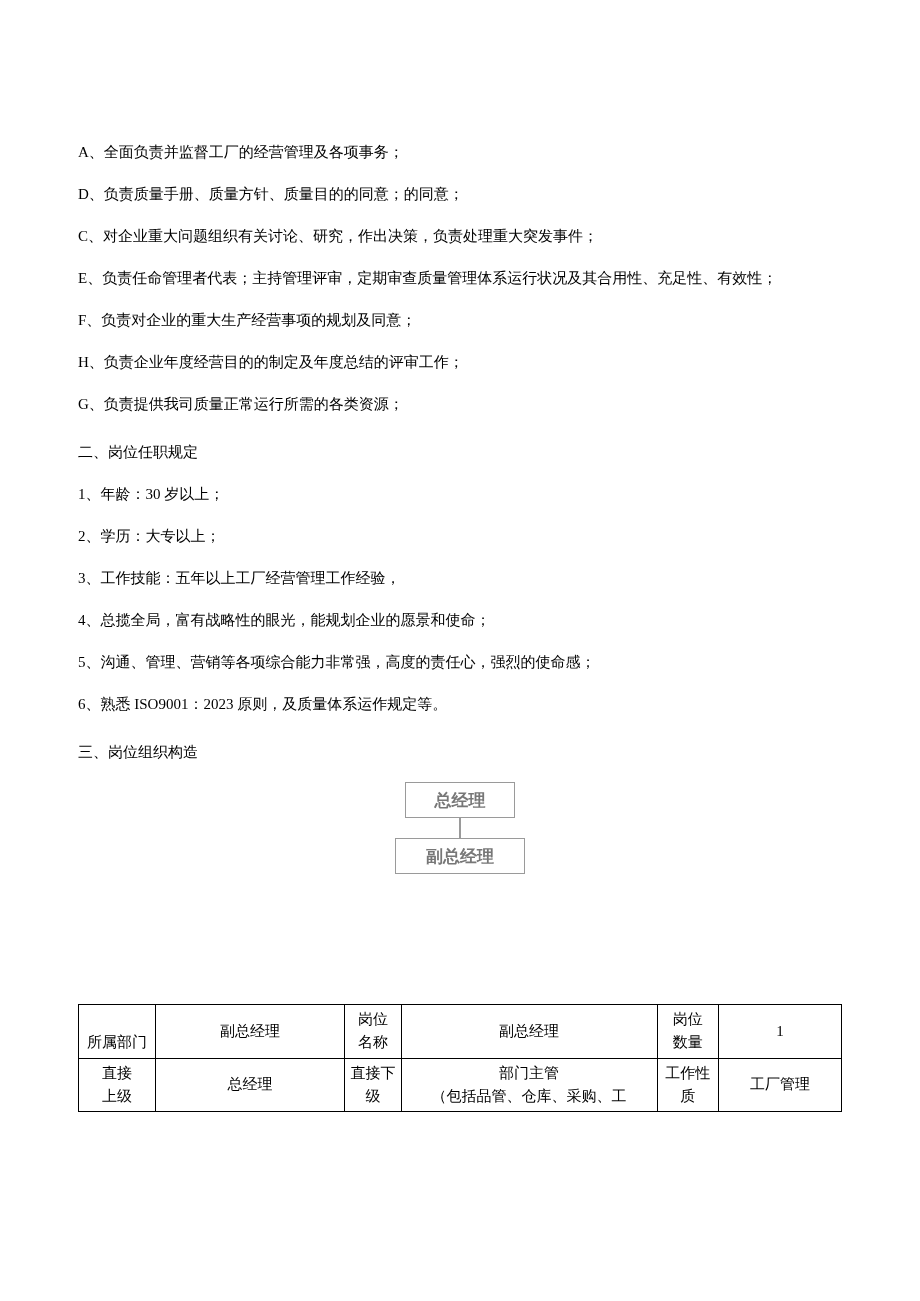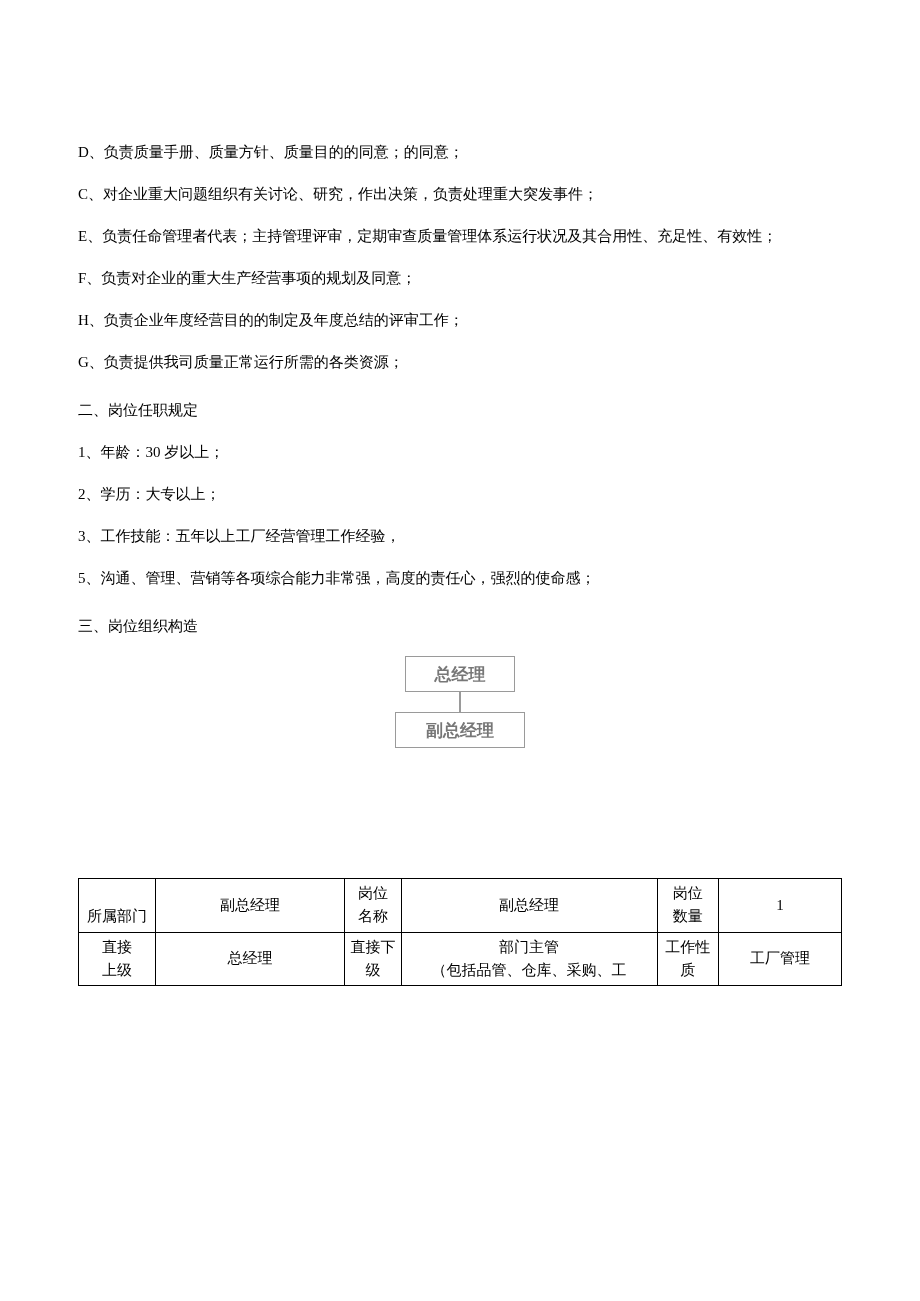--- a/index.html
+++ b/index.html
@@ -75,32 +75,35 @@
       overflow: hidden;
     }
     .sub-line { display: block; }
     .r2-height td { height: 52px; }
   </style>
 </head>
 <body>
 
 <div class="page-crop">
 
+  <div class="line">A、全面负责并监督工厂的经营管理及各项事务；</div>
   <div class="line">D、负责质量手册、质量方针、质量目的的同意；的同意；</div>
   <div class="line">C、对企业重大问题组织有关讨论、研究，作出决策，负责处理重大突发事件；</div>
   <div class="line">E、负责任命管理者代表；主持管理评审，定期审查质量管理体系运行状况及其合用性、充足性、有效性；</div>
   <div class="line">F、负责对企业的重大生产经营事项的规划及同意；</div>
   <div class="line">H、负责企业年度经营目的的制定及年度总结的评审工作；</div>
   <div class="line">G、负责提供我司质量正常运行所需的各类资源；</div>
 
   <div class="section-head">二、岗位任职规定</div>
   <div class="line">1、年龄：30 岁以上；</div>
   <div class="line">2、学历：大专以上；</div>
   <div class="line">3、工作技能：五年以上工厂经营管理工作经验，</div>
+  <div class="line">4、总揽全局，富有战略性的眼光，能规划企业的愿景和使命；</div>
   <div class="line">5、沟通、管理、营销等各项综合能力非常强，高度的责任心，强烈的使命感；</div>
+  <div class="line">6、熟悉 ISO9001：2023 原则，及质量体系运作规定等。</div>
 
   <div class="section-head">三、岗位组织构造</div>
 
   <div class="org-chart">
     <div class="org-box">总经理</div>
     <div class="org-conn"></div>
     <div class="org-box wide">副总经理</div>
   </div>
 
   <table class="info-table">

